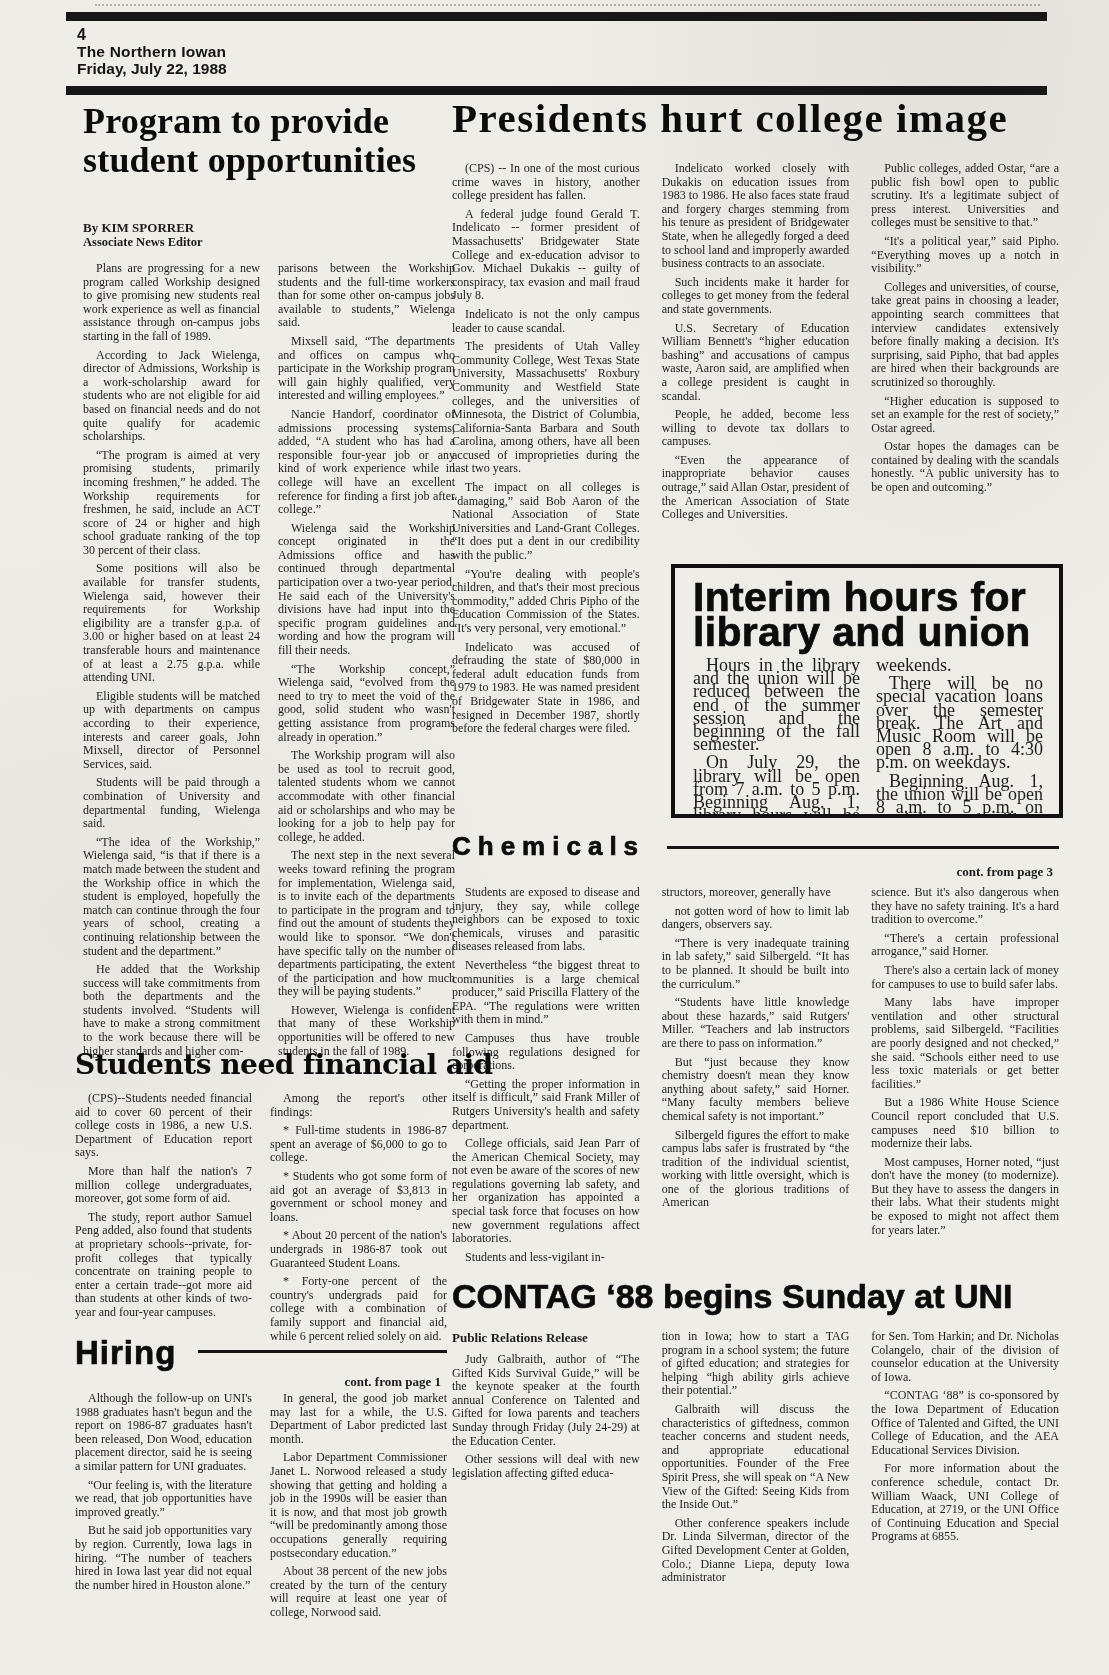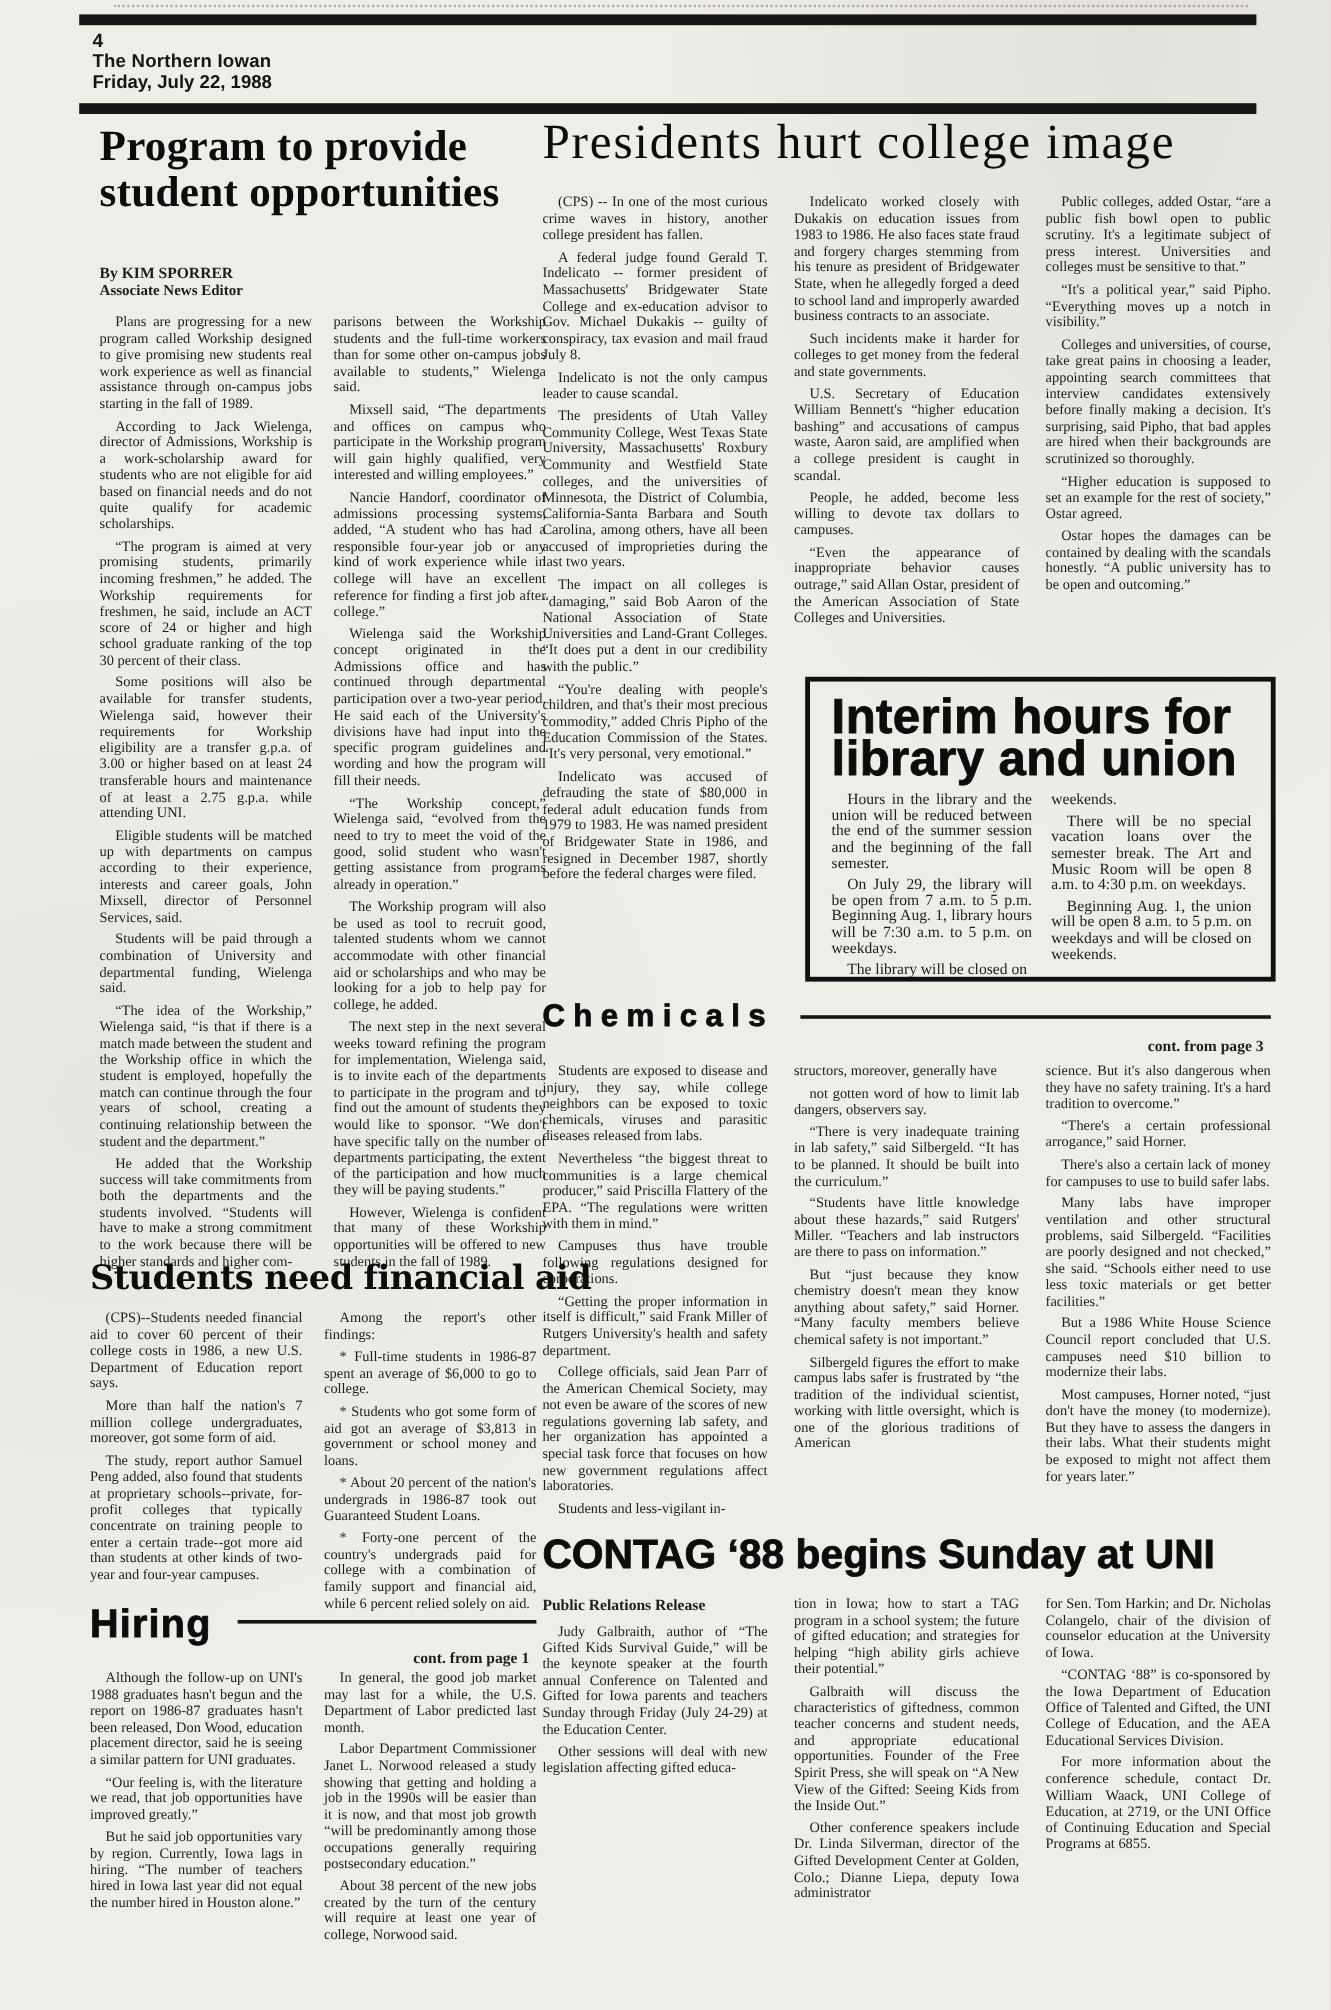--- a/index.html
+++ b/index.html
@@ -32,21 +32,21 @@
     text-indent:13px; margin:0 0 5px 0;
   }
   .para.cont { text-indent:0; }
 
   
   .hl-workship {
     font-family:"Liberation Serif", serif; font-weight:700;
     font-size:36px; line-height:39px; color:#0c0c0c; letter-spacing:0.2px;
   }
   .hl-presidents {
-    font-family:"Liberation Serif", serif; font-weight:400;
+    font-family:"Liberation Serif", serif; font-weight:700;
     font-size:41px; line-height:44px; color:#0c0c0c; letter-spacing:1.5px; white-space:nowrap;
   }
   .hl-heavy {
     font-family:"Liberation Sans", sans-serif; font-weight:700;
     color:#0c0c0c; -webkit-text-stroke:0.7px #0c0c0c;
   }
   .hl-interim  { font-size:41px; line-height:35px; letter-spacing:0.3px; }
   .hl-chem     { font-size:26px; line-height:30px; letter-spacing:7px; white-space:nowrap; }
   .hl-hiring   { font-size:33px; line-height:36px; letter-spacing:1px; white-space:nowrap; }
   .hl-contag   { font-size:34px; line-height:40px; letter-spacing:0px; white-space:nowrap; }
@@ -62,21 +62,21 @@
   .hdr-row { display:flex; align-items:flex-start;gap:12px; }
   .hdr-rule { flex:1; height:3px; background:#151515; margin-left:10px; margin-top:15px; }
   .cont-label { font-weight:700; font-size:13px; text-align:right; margin-top:3px; padding-right:6px; }
 
   
   .interim-box {
     position:absolute; left:671px; top:564px; width:392px; height:254px;
     border:4px solid #111; box-sizing:border-box; padding:12px 16px 8px 18px;
     overflow:hidden;
   }
-  .interim-box .para { font-size:13px; line-height:13.2px; }
+  .interim-box .para { font-size:18px; line-height:13.2px; }
   .interim-cols { margin-top:9px; }
 
   .workship-cols  { margin-top:12px; }
   .presidents-cols{ margin-top:22px; }
   .chem-cols      { margin-top:6px; }
   .fin-cols       { margin-top:10px; }
   .hiring-cols    { margin-top:2px; }
   .contag-cols    { margin-top:14px; }
   .contag-byline  { font-weight:700; font-size:13px; margin:0 0 7px 0; }
   .gap18 { gap:18px; }

